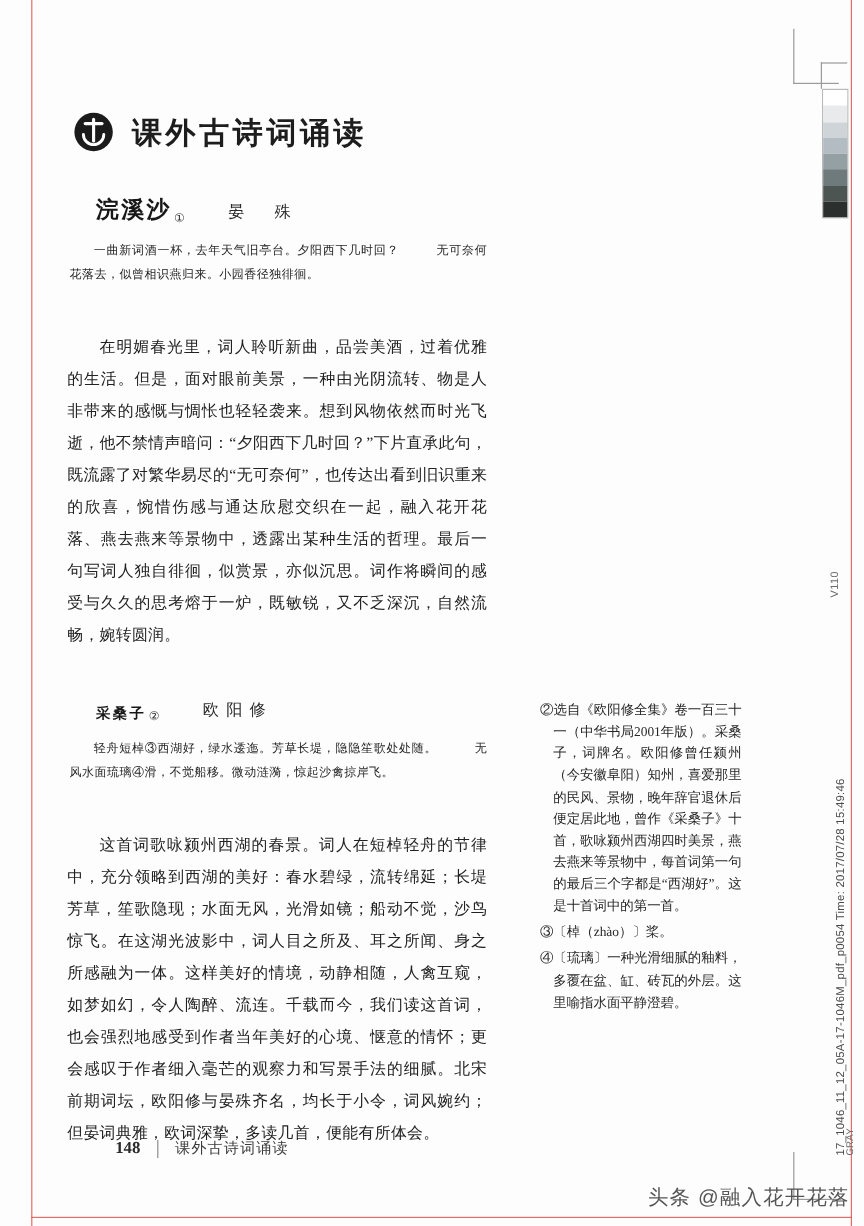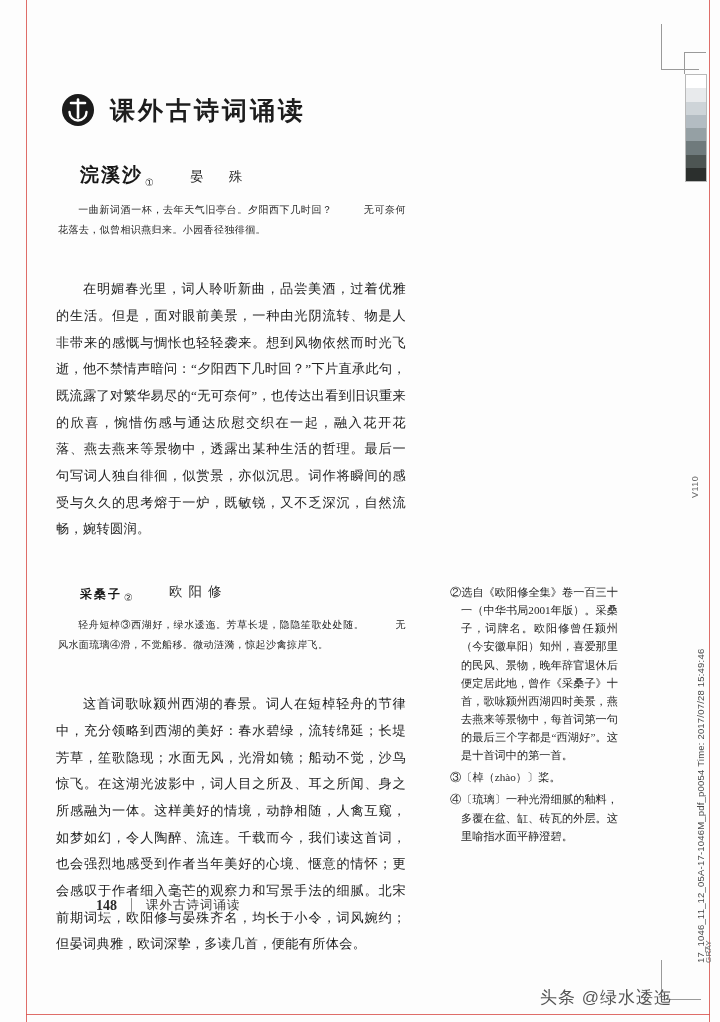--- a/index.html
+++ b/index.html
@@ -125,21 +125,21 @@
   .analysis{
     font-size:13.2px;line-height:2.02;color:#222;
     letter-spacing:.3px;text-align:justify;
     margin-top:36px;
     font-family:"Liberation Serif","DejaVu Serif",serif;
   }
   .analysis .ind{display:inline-block;width:2em;}
 
   
   #page-footer{
-    position:absolute;left:96px;top:897px;
+    position:absolute;left:96px;top:949px;
     display:flex;align-items:center;gap:14px;
   }
   #page-number{
     font-size:14px;font-weight:bold;color:#2a2a2a;
     font-family:"Liberation Serif","DejaVu Serif",serif;
   }
   #footer-rule{width:1px;height:15px;background:#8d8d8d;}
   #footer-title{font-size:12.5px;color:#3a3a3a;letter-spacing:1px;}
 
   
@@ -241,15 +241,15 @@
     </div>
 
   </div>
 
   <div id="page-footer">
     <span id="page-number">148</span>
     <span id="footer-rule"></span>
     <span id="footer-title">课外古诗词诵读</span>
   </div>
 
-  <div id="watermark">头条 @绿水逶迤</div>
+  <div id="watermark">头条 @融入花开花落</div>
 
 </div>
 
 </body></html>

